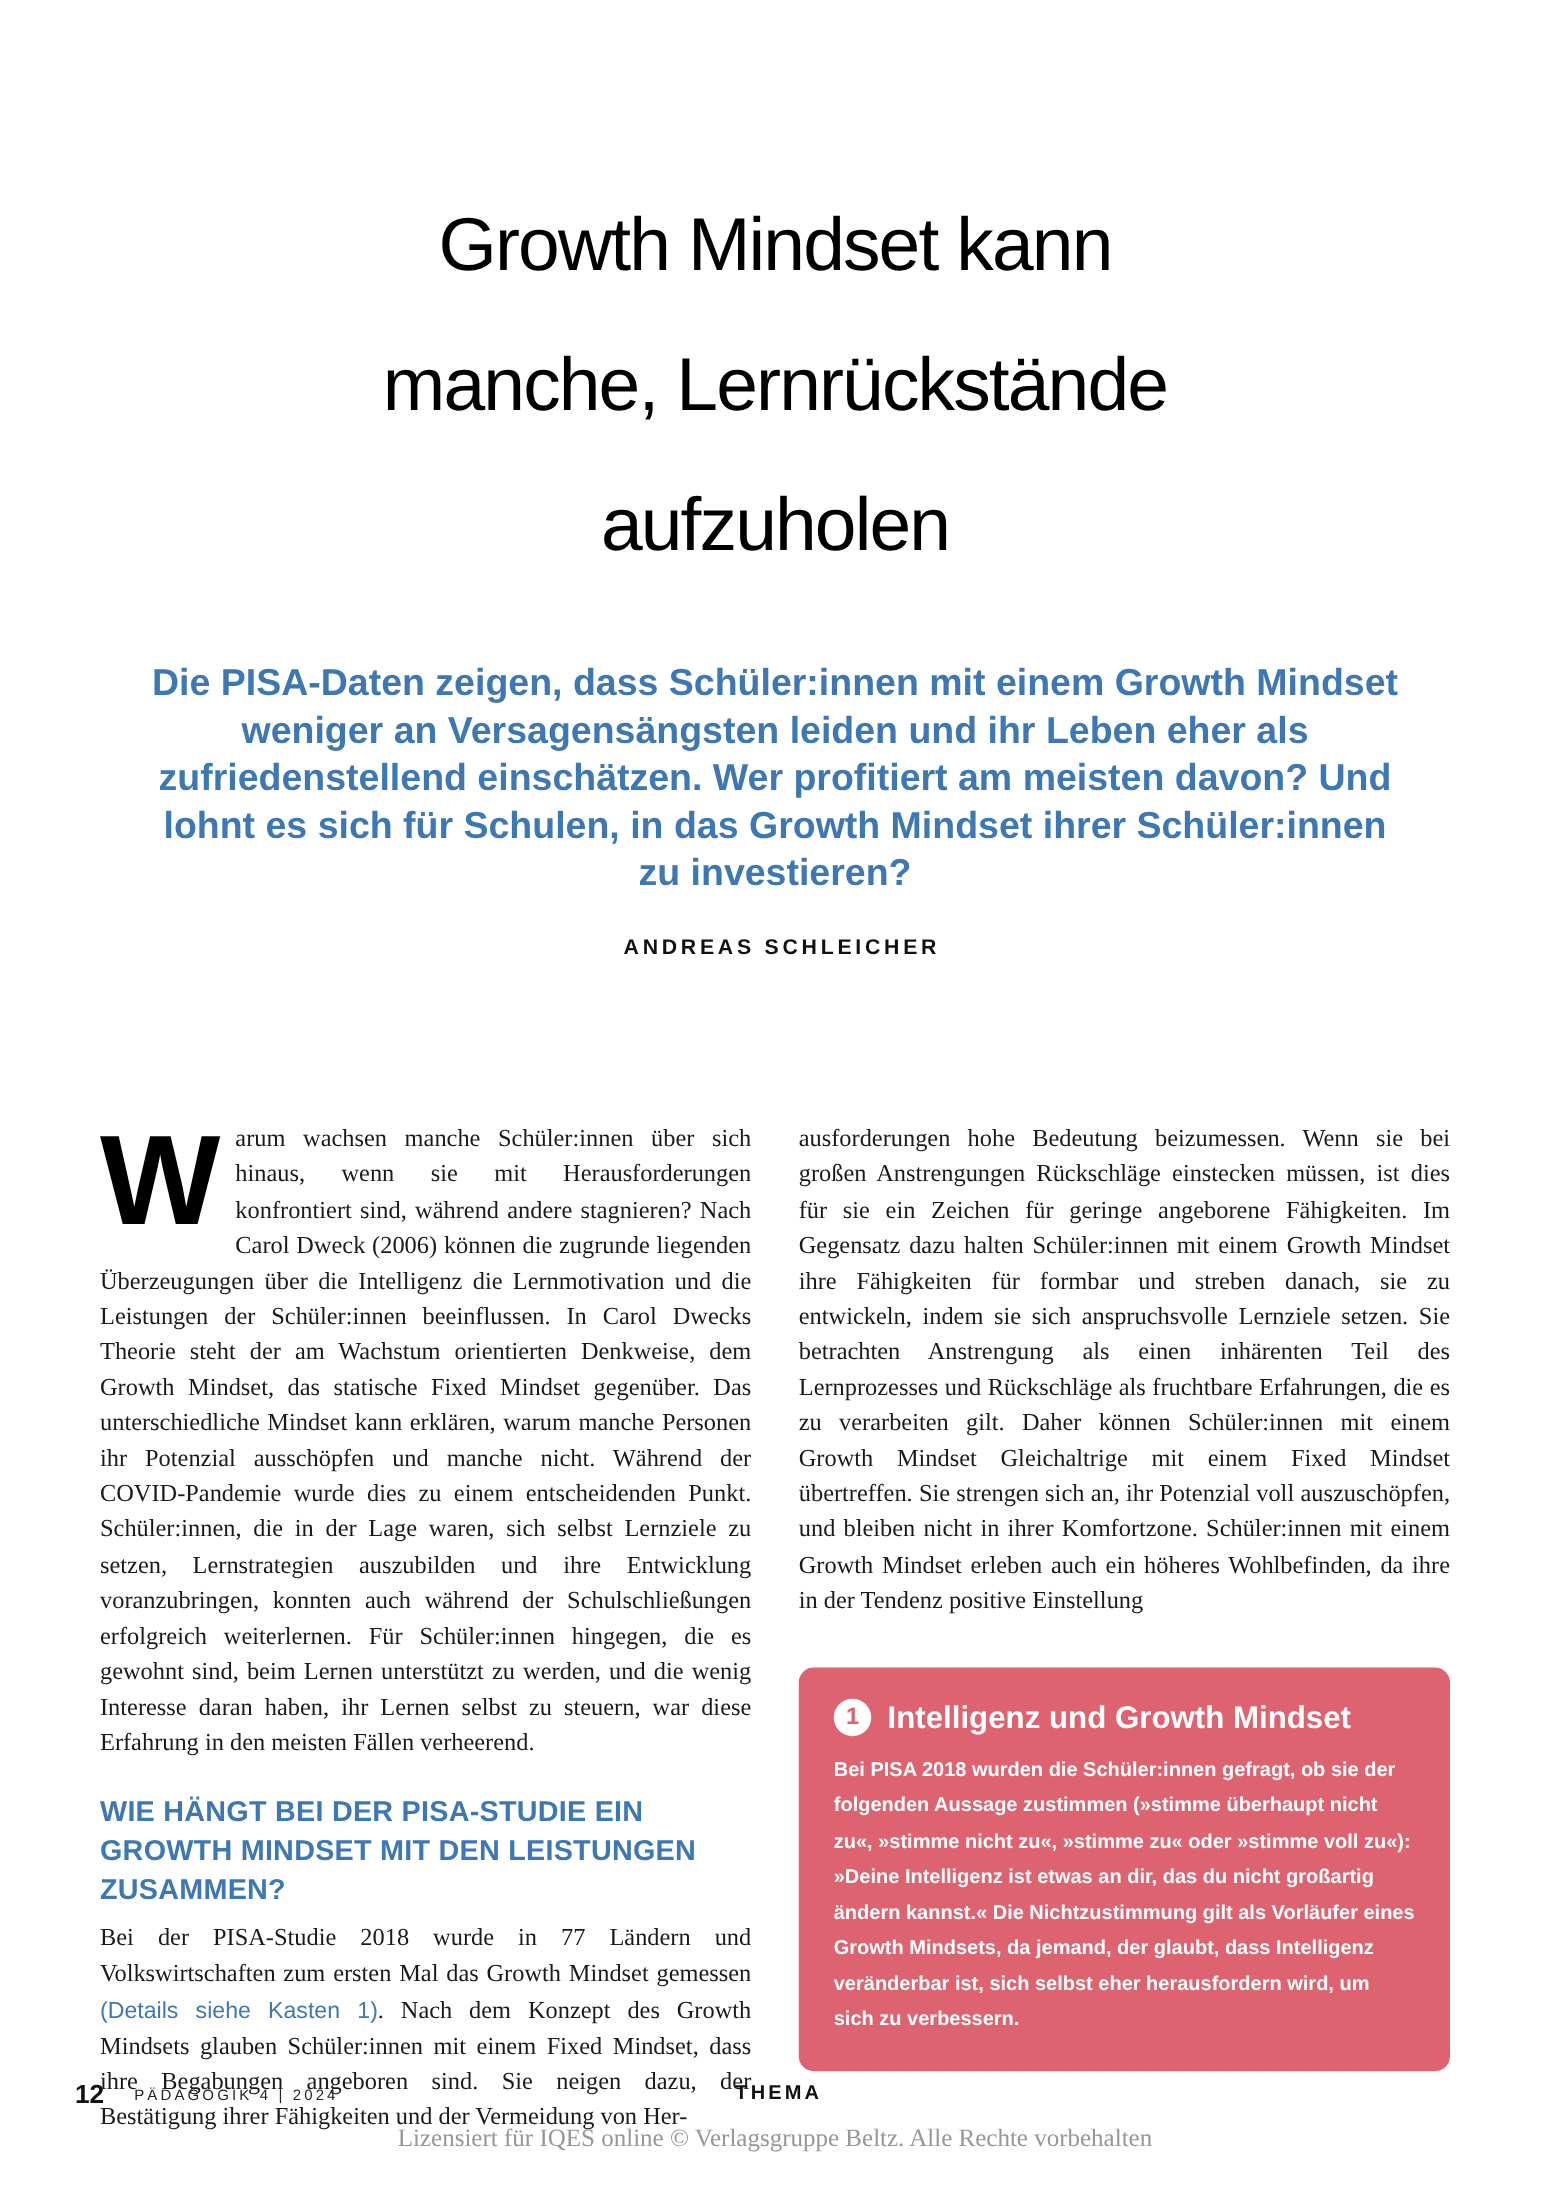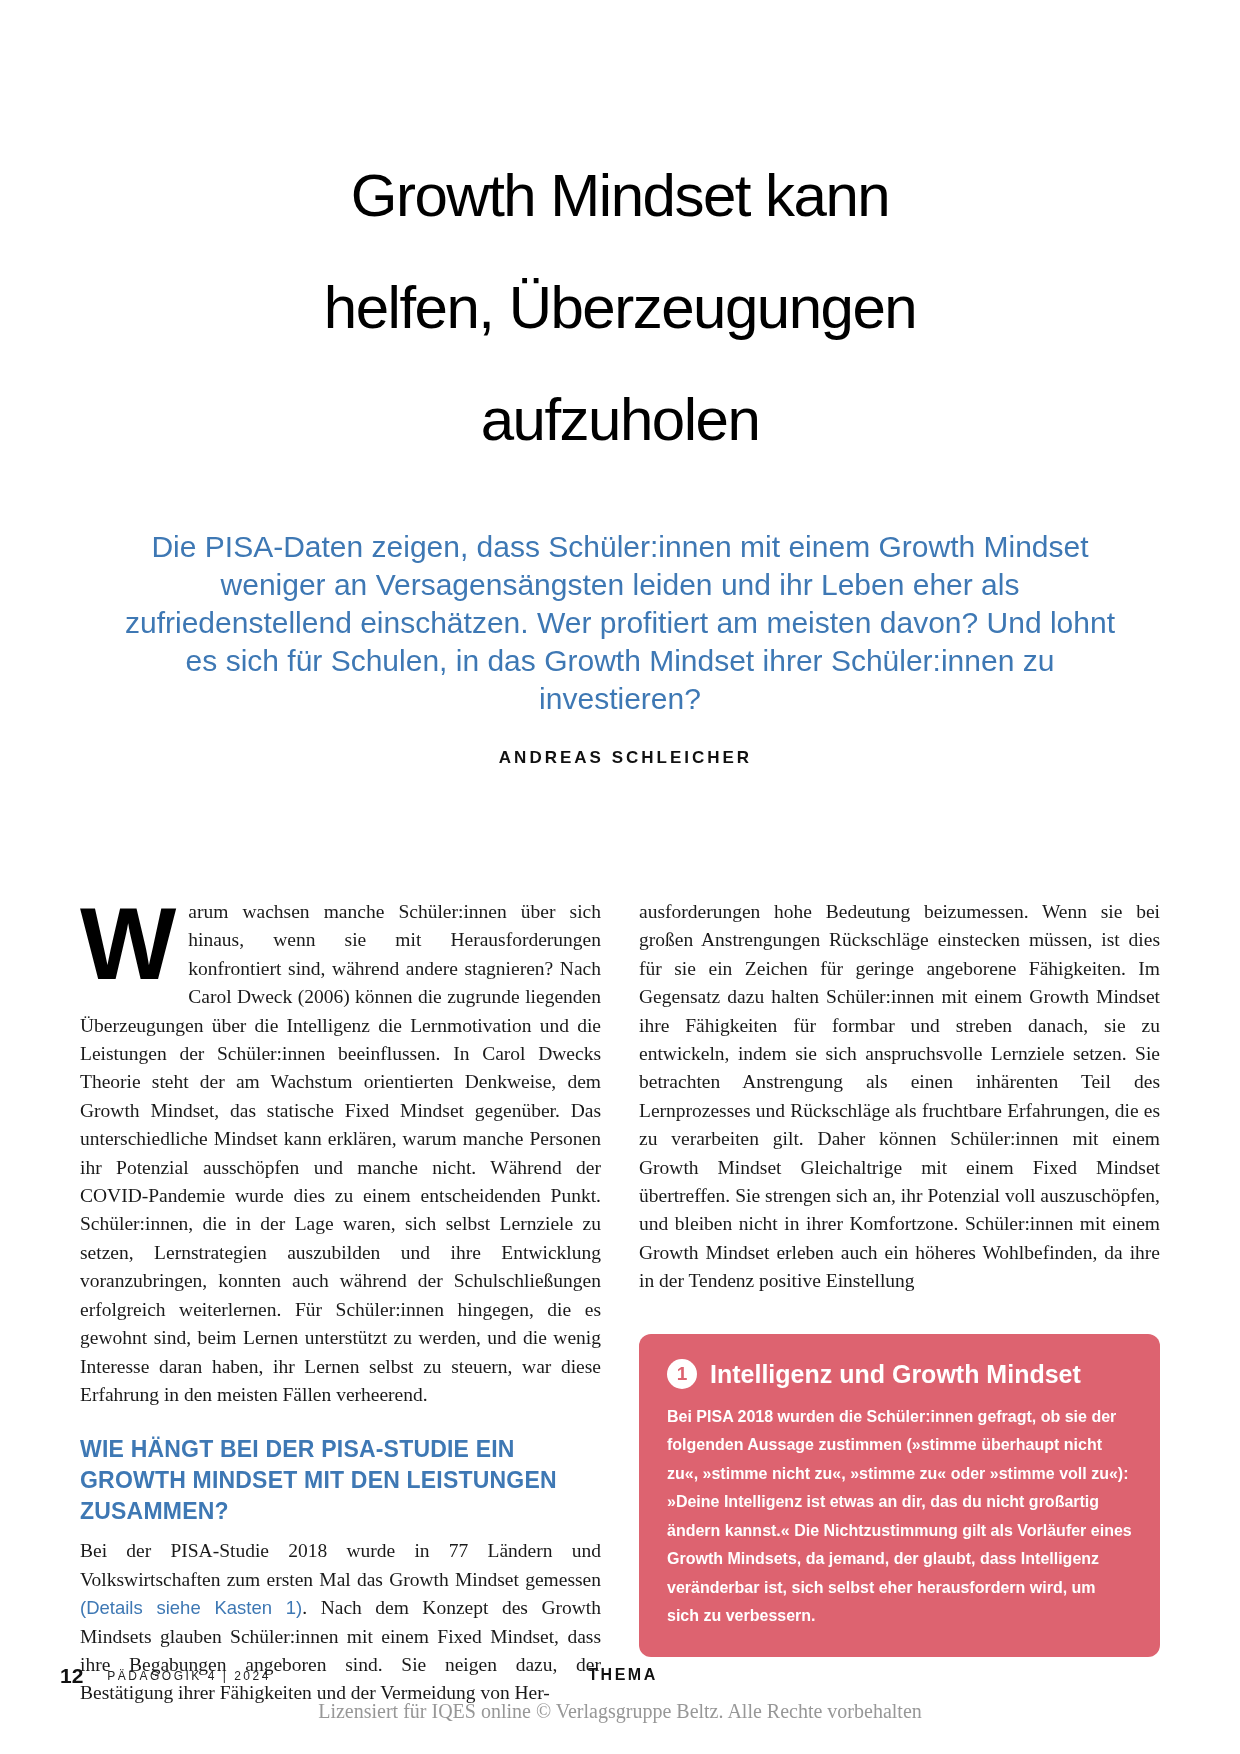--- a/index.html
+++ b/index.html
@@ -10,21 +10,21 @@
   }
 
   
   .title {
     margin:140px 50px 0; text-align:center;
     font-family:"Liberation Sans", sans-serif; font-weight:500;
     font-size:60px; line-height:112px; letter-spacing:-1.5px; color:#000;
   }
   .subtitle {
     margin:52px auto 0; max-width:1005px; text-align:center;
-    font-family:"Liberation Sans", sans-serif; font-weight:400;
+    font-family:"Liberation Sans", sans-serif; font-weight:700;
     font-size:30px; line-height:38px; color:#3e78b4;
   }
   .author {
     margin-top:30px; text-align:center;
     font-family:"Liberation Sans", sans-serif; font-weight:700;
     font-size:17px; letter-spacing:3px; color:#111;padding-left:11px;
   }
 
   
   .columns {
@@ -88,21 +88,21 @@
     font-family:"Liberation Serif", serif; font-size:20px; color:#979797;
   }
 </style>
 </head>
 <body>
 
 <div class="page">
 
   <h1 class="title">
     <span>Growth Mindset kann</span><br>
-    <span>helfen, Überzeugungen</span><br>
+    <span>manche, Lernrückstände</span><br>
     <span>aufzuholen</span>
   </h1>
 
   <div class="subtitle">Die PISA-Daten zeigen, dass Schüler:innen mit einem Growth Mindset weniger an Versagensängsten leiden und ihr Leben eher als zufriedenstellend einschätzen. Wer profitiert am meisten davon? Und lohnt es sich für Schulen, in das Growth Mindset ihrer Schüler:innen zu investieren?</div>
 
   <div class="author">ANDREAS SCHLEICHER</div>
 
   <div class="columns">
 
     <div class="col">

